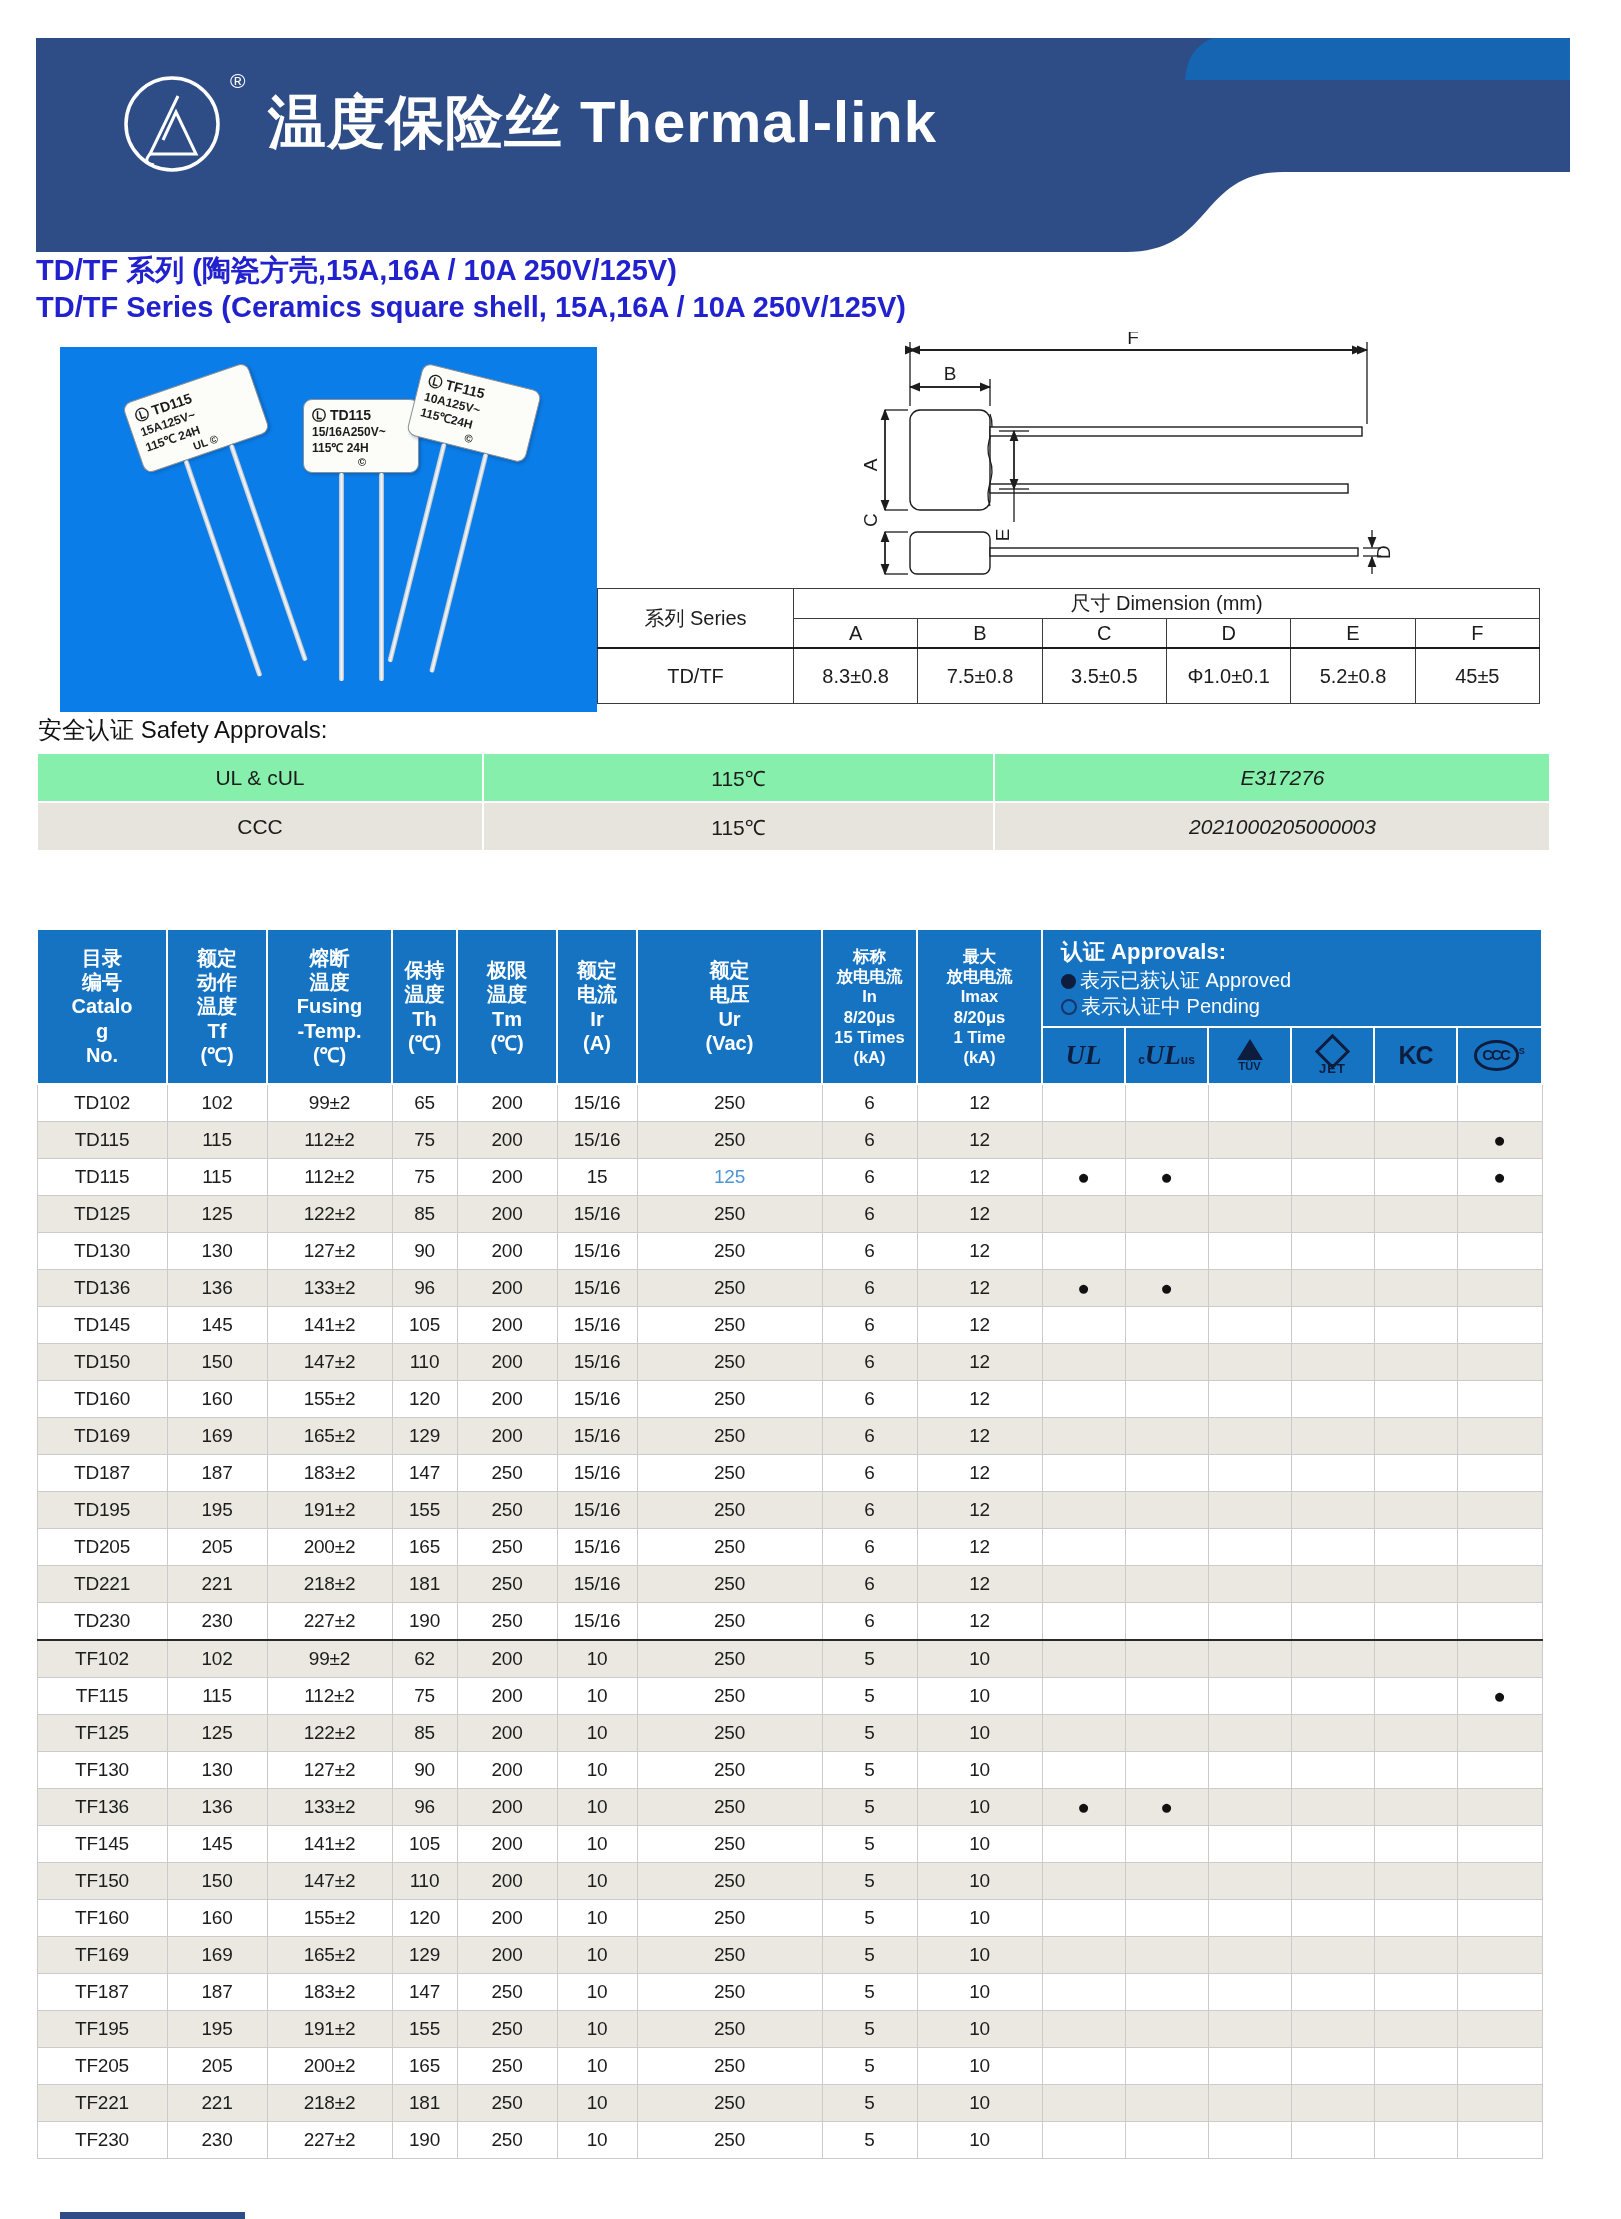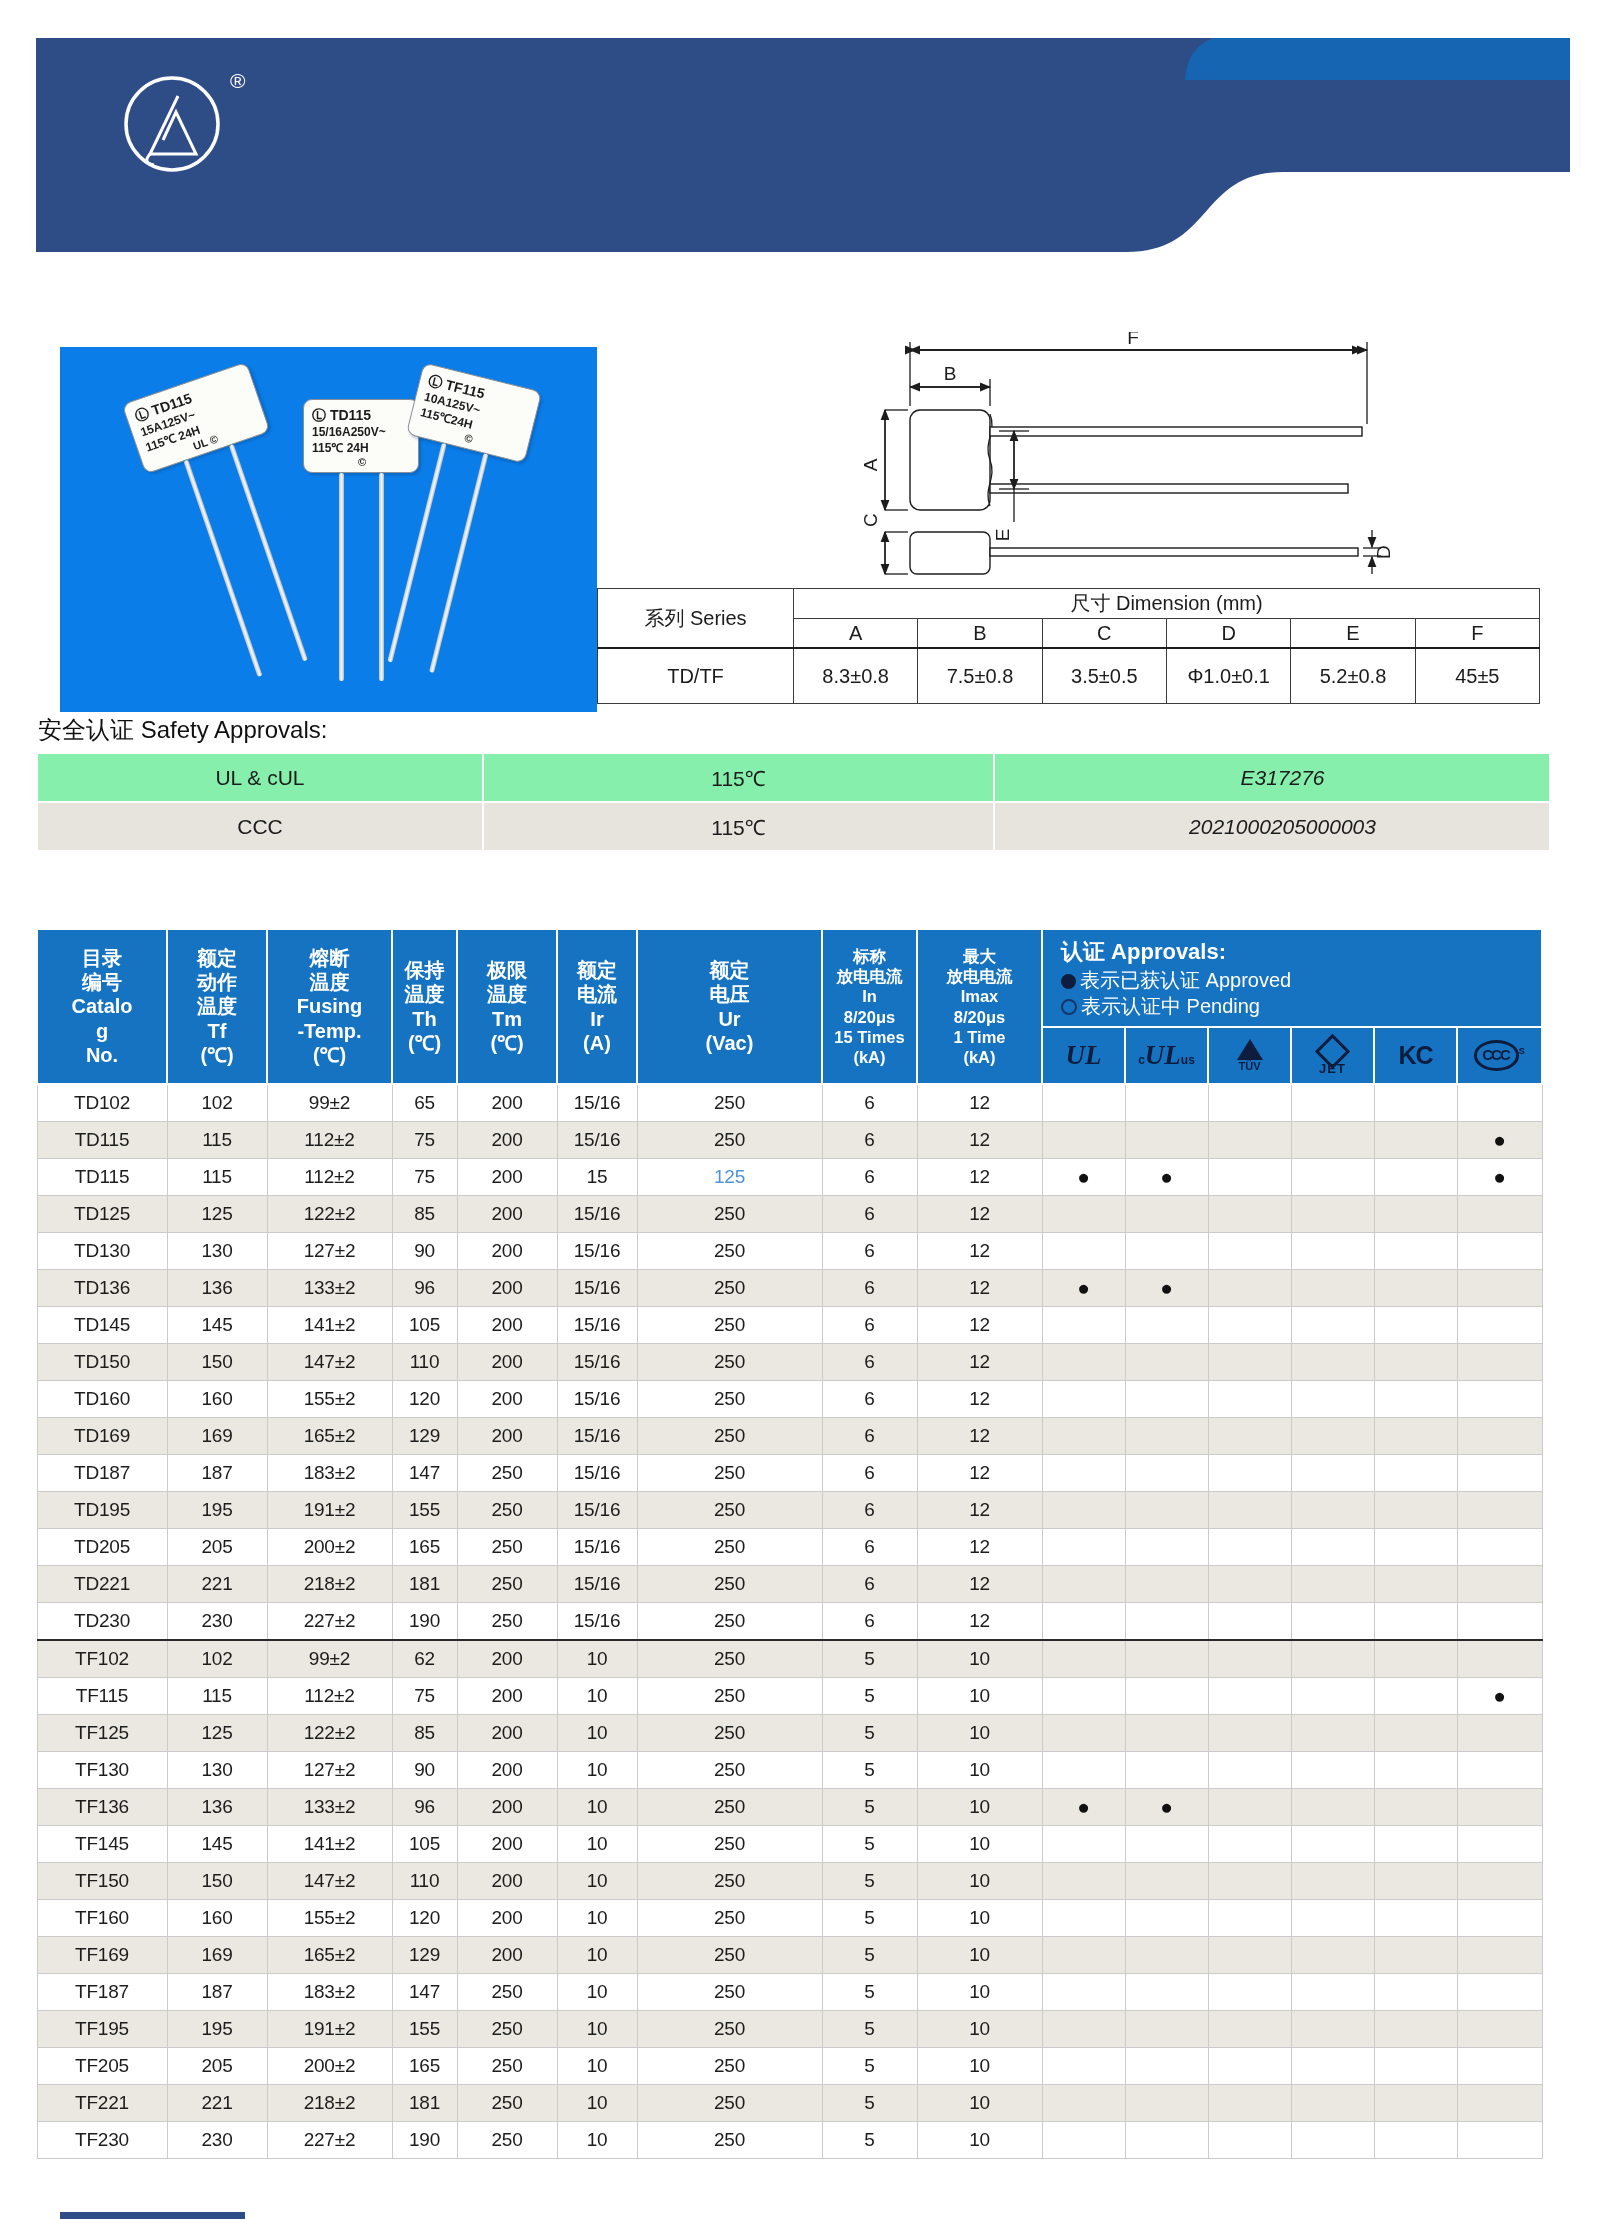--- a/index.html
+++ b/index.html
@@ -95,21 +95,26 @@
   <svg class="banner-svg" width="1621" height="270">
     <path d="M36,38 H1570 V172 H1283 C1198,172 1214,252 1126,252 H36 Z" fill="#2E4D86"></path>
     <path d="M1213,38 H1570 V80 H1185 Q1187,48 1213,38 Z" fill="#1565B2"></path>
     <g>
       <circle cx="172" cy="124" r="46" fill="none" stroke="#ffffff" stroke-width="3.5"></circle>
       <path d="M178,96 L150,154 L196,154 L176,112 L163,140" fill="none" stroke="#ffffff" stroke-width="3"></path>
       <path d="M150,154 q-8,9 4,11" fill="none" stroke="#ffffff" stroke-width="3"></path>
     </g>
     <text x="230" y="88" font-size="21" fill="#ffffff">®</text>
   </svg>
-
+  <div class="page-title">温度保险丝 Thermal-link</div>
+
+  <div class="series">
+    <div>TD/TF 系列 (陶瓷方壳,15A,16A / 10A 250V/125V)</div>
+    <div>TD/TF Series (Ceramics square shell, 15A,16A / 10A 250V/125V)</div>
+  </div>
 
   <div class="photo">
     <div class="fuse" style="left:58px;top:36px;transform:rotate(-19deg);">
       <div class="fuse-body" style="width:132px;">
         <div class="fuse-line1">Ⓛ TD115</div>
         <div class="fuse-line">15A125V~</div>
         <div class="fuse-line">115℃ 24H</div>
         <div class="fuse-marks">UL ©</div>
       </div>
       <div class="legs">

